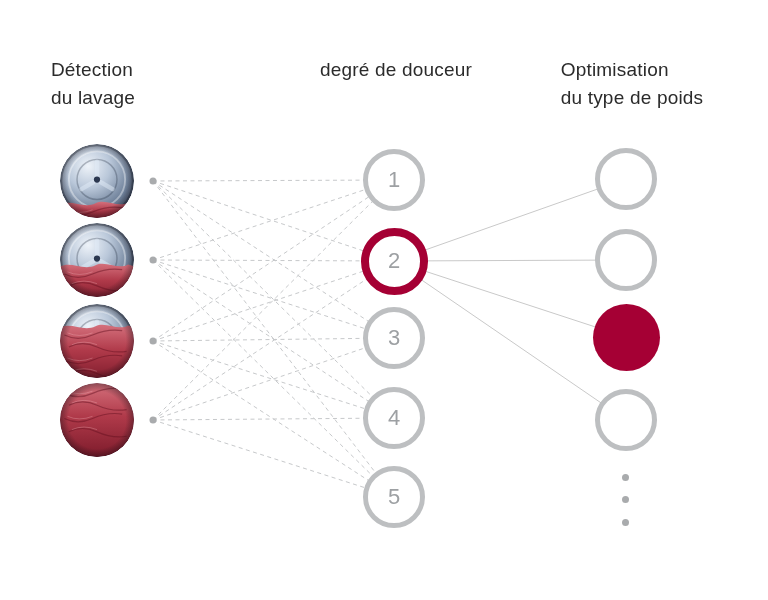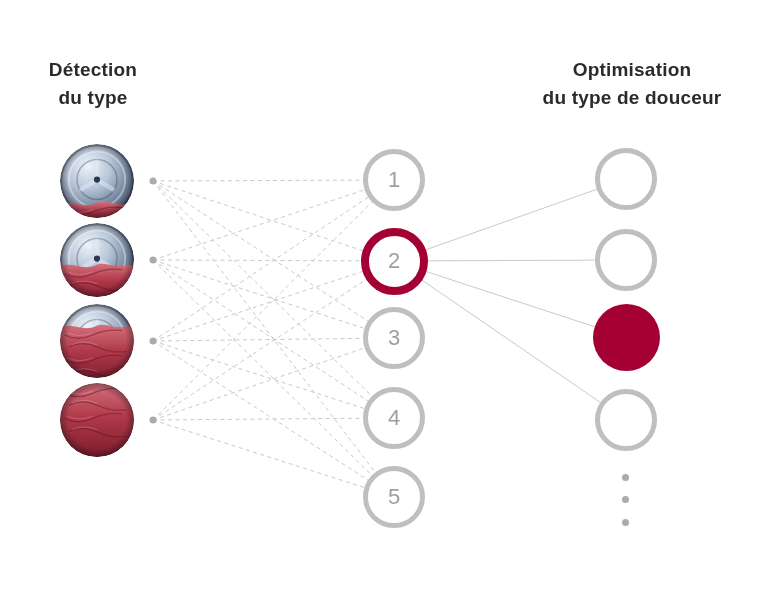--- a/index.html
+++ b/index.html
@@ -3,21 +3,21 @@
 <meta charset="utf-8">
 <style>
   html,body{margin:0;padding:0;background:#fff;}
   .stage{
     position:relative;width:768px;height:600px;background:#fff;
     font-family:"Liberation Sans",sans-serif;overflow:hidden;
   }
   #wires{position:absolute;left:0;top:0;}
   .col-title{
     position:absolute;top:56px;transform:translateX(-50%);
-    text-align:center;font-size:19px;line-height:28px;font-weight:700;
+    text-align:left;font-size:19px;line-height:28px;font-weight:400;
     color:var(--title-text,#2b2b2b);letter-spacing:.2px;white-space:nowrap;
   }
   .photo{position:absolute;width:74px;height:74px;border-radius:50%;overflow:hidden;}
   .photo svg{display:block;width:100%;height:100%;}
   .ring{
     position:absolute;box-sizing:border-box;background:#fff;border-radius:50%;
     display:flex;align-items:center;justify-content:center;
     font-size:22px;color:var(--number-gray,#9da0a3);
   }
   .ring.plain{width:62px;height:62px;border:5px solid var(--ring-gray,#bdbfc1);}
@@ -61,27 +61,28 @@
       <g>
         <circle cx="153" cy="181" r="3.5" fill="#A9ABAD"></circle>
         <circle cx="153" cy="260" r="3.5" fill="#A9ABAD"></circle>
         <circle cx="153" cy="341" r="3.5" fill="#A9ABAD"></circle>
         <circle cx="153" cy="420" r="3.5" fill="#A9ABAD"></circle>
       </g>
     </svg>
 
   <div class="col-title" style="left:93px">
     <div>Détection</div>
-    <div>du type</div>
+    <div>du lavage</div>
   </div>
   <div class="col-title" style="left:396px">
+    <div>degré de douceur</div>
   </div>
   <div class="col-title" style="left:632px">
     <div>Optimisation</div>
-    <div>du type de douceur</div>
+    <div>du type de poids</div>
   </div>
 
   <div id="left-nodes">
       <div class="photo" style="left: 60px; top: 144px;">
         <svg viewBox="0 0 100 100" xmlns="http://www.w3.org/2000/svg">
           <defs>
     <clipPath id="k0">
               <circle cx="50" cy="50" r="50"></circle>
             </clipPath>
     <radialGradient id="m0" cx="38%" cy="30%" r="85%">

